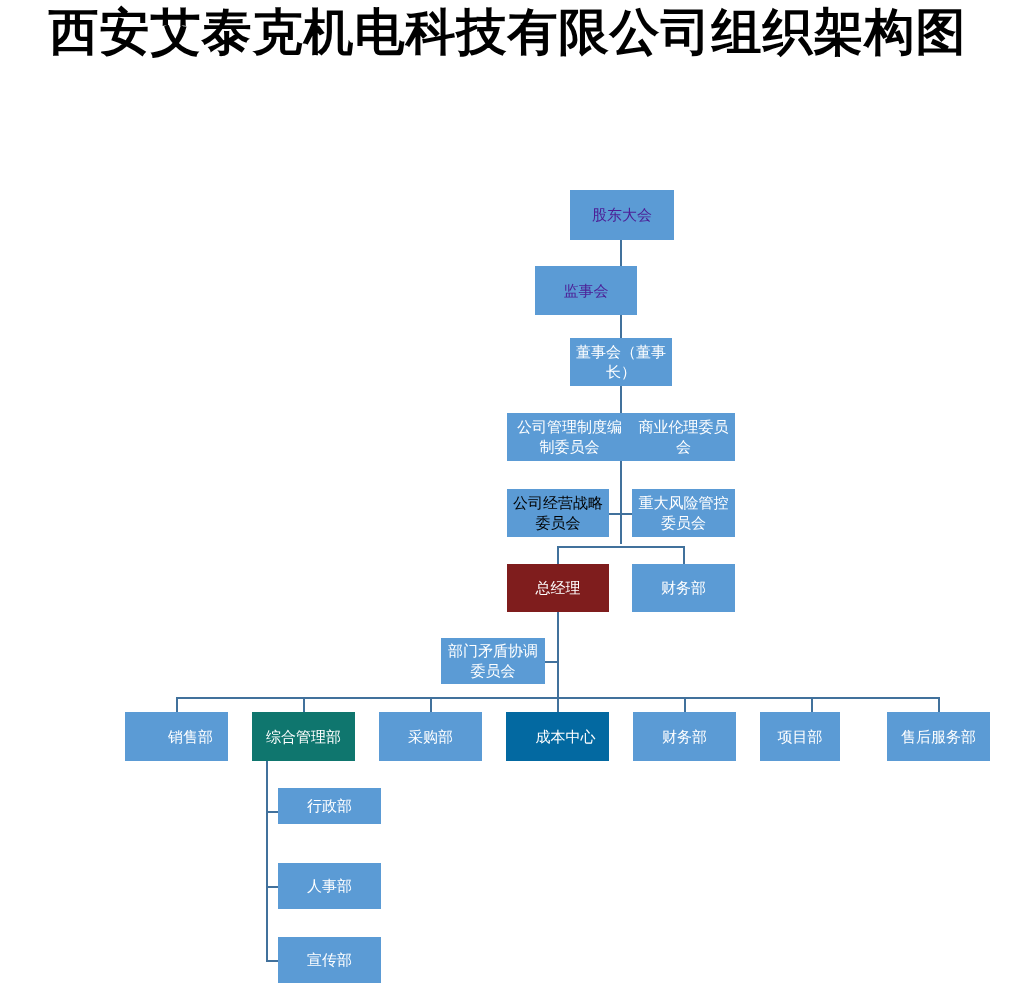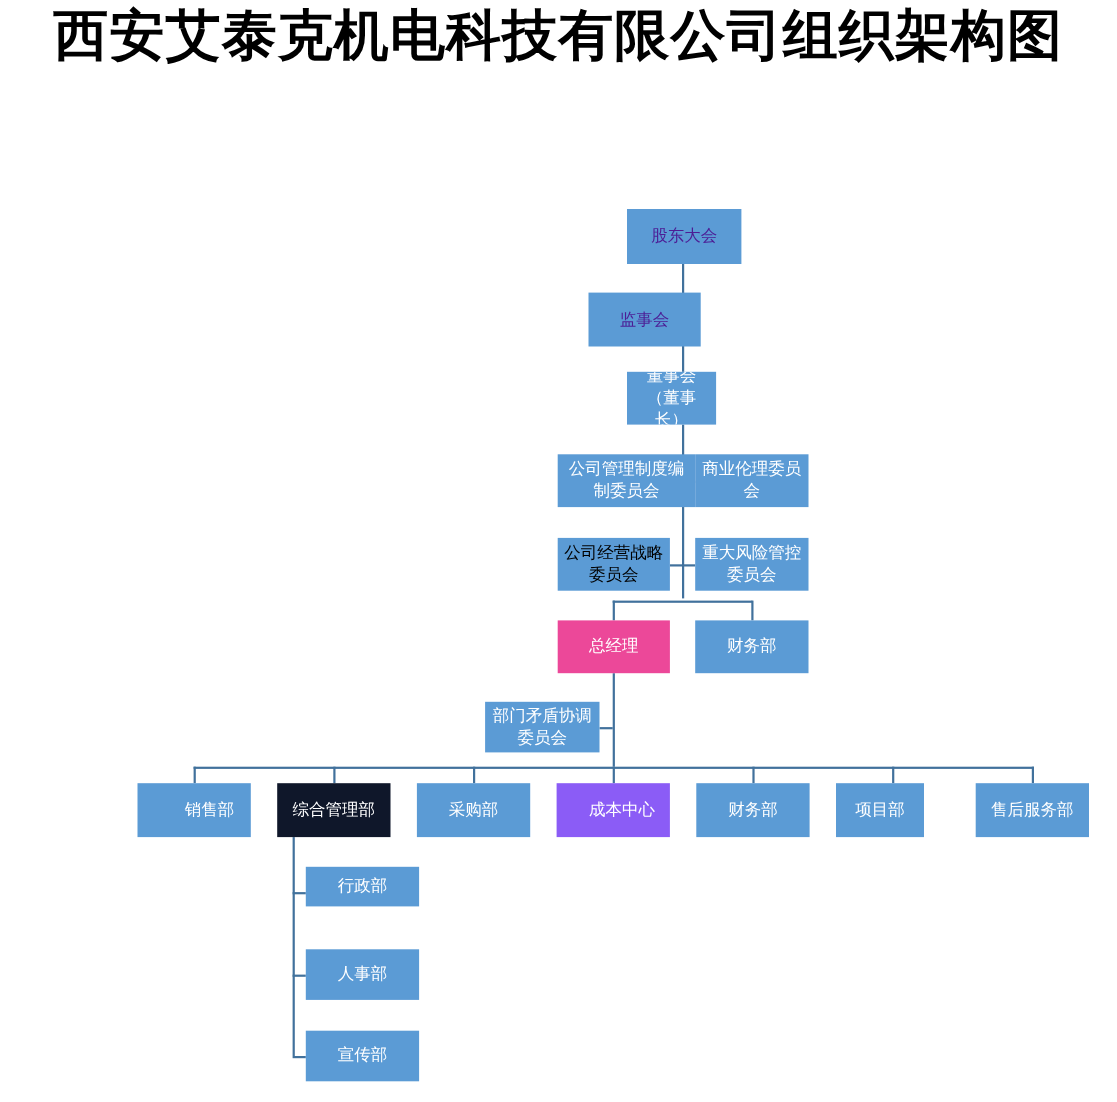--- a/index.html
+++ b/index.html
@@ -91,54 +91,54 @@
       <div class="conn h" style="background: rgb(65, 113, 156); left: 266px; top: 886px; width: 12px;"></div>
       <div class="conn h" style="background: rgb(65, 113, 156); left: 266px; top: 960px; width: 12px;"></div>
     </div>
   <div id="node-layer">
       <div class="node" style="background: rgb(91, 155, 213); color: #4c1d95; left: 570px; top: 190px; width: 104px; height: 50px; align-items: center;">
         <span class="label">股东大会</span>
       </div>
       <div class="node" style="background: rgb(91, 155, 213); color: #4c1d95; left: 507px; top: 266px; width: 102px; height: 49px; margin-left: 28px;">
         <span class="label">监事会</span>
       </div>
-      <div class="node" style="background: rgb(91, 155, 213); color: rgb(255, 255, 255); left: 570px; top: 338px; width: 81px; height: 48px;">
+      <div class="node" style="background: rgb(91, 155, 213); color: rgb(255, 255, 255); left: 570px; top: 338px; width: 102px; height: 48px;">
         <span class="label">董事会（董事长）</span>
       </div>
       <div class="node" style="background: rgb(91, 155, 213); color: rgb(255, 255, 255); left: 507px; top: 413px; width: 125px; height: 48px;">
         <span class="label">公司管理制度编制委员会</span>
       </div>
       <div class="node" style="background: rgb(91, 155, 213); color: rgb(255, 255, 255); left: 632px; top: 413px; width: 103px; height: 48px;">
         <span class="label">商业伦理委员会</span>
       </div>
       <div class="node" style="background: rgb(91, 155, 213); color: #000000; left: 507px; top: 489px; width: 102px; height: 48px;">
         <span class="label">公司经营战略委员会</span>
       </div>
       <div class="node" style="background: rgb(91, 155, 213); color: rgb(255, 255, 255); left: 632px; top: 489px; width: 103px; height: 48px;">
         <span class="label">重大风险管控委员会</span>
       </div>
-      <div class="node" style="background: #ec4899; color: rgb(255, 255, 255); left: 507px; top: 564px; width: 102px; height: 48px;">
+      <div class="node" style="background: #7f1d1d; color: rgb(255, 255, 255); left: 507px; top: 564px; width: 102px; height: 48px;">
         <span class="label">总经理</span>
       </div>
       <div class="node" style="background: rgb(91, 155, 213); color: rgb(255, 255, 255); left: 632px; top: 564px; width: 103px; height: 48px;">
         <span class="label">财务部</span>
       </div>
       <div class="node" style="background: rgb(91, 155, 213); color: rgb(255, 255, 255); left: 441px; top: 638px; width: 104px; height: 46px;">
         <span class="label">部门矛盾协调委员会</span>
       </div>
       <div class="node" style="background: rgb(91, 155, 213); color: rgb(255, 255, 255); left: 125px; top: 712px; width: 103px; height: 49px; padding-left: 32px;">
         <span class="label">销售部</span>
       </div>
-      <div class="node" style="background: #0f172a; color: rgb(255, 255, 255); left: 252px; top: 712px; width: 103px; height: 49px;">
+      <div class="node" style="background: #0f766e; color: rgb(255, 255, 255); left: 252px; top: 712px; width: 103px; height: 49px;">
         <span class="label">综合管理部</span>
       </div>
       <div class="node" style="background: rgb(91, 155, 213); color: rgb(255, 255, 255); left: 379px; top: 712px; width: 103px; height: 49px;">
         <span class="label">采购部</span>
       </div>
-      <div class="node" style="background: #8b5cf6; color: rgb(255, 255, 255); left: 506px; top: 712px; width: 103px; height: 49px; padding-left: 20px;">
+      <div class="node" style="background: #0369a1; color: rgb(255, 255, 255); left: 506px; top: 712px; width: 103px; height: 49px; padding-left: 20px;">
         <span class="label">成本中心</span>
       </div>
       <div class="node" style="background: rgb(91, 155, 213); color: rgb(255, 255, 255); left: 633px; top: 712px; width: 103px; height: 49px;">
         <span class="label">财务部</span>
       </div>
       <div class="node" style="background: rgb(91, 155, 213); color: rgb(255, 255, 255); left: 760px; top: 712px; width: 80px; height: 49px;">
         <span class="label">项目部</span>
       </div>
       <div class="node" style="background: rgb(91, 155, 213); color: rgb(255, 255, 255); left: 887px; top: 712px; width: 103px; height: 49px;">
         <span class="label">售后服务部</span>

